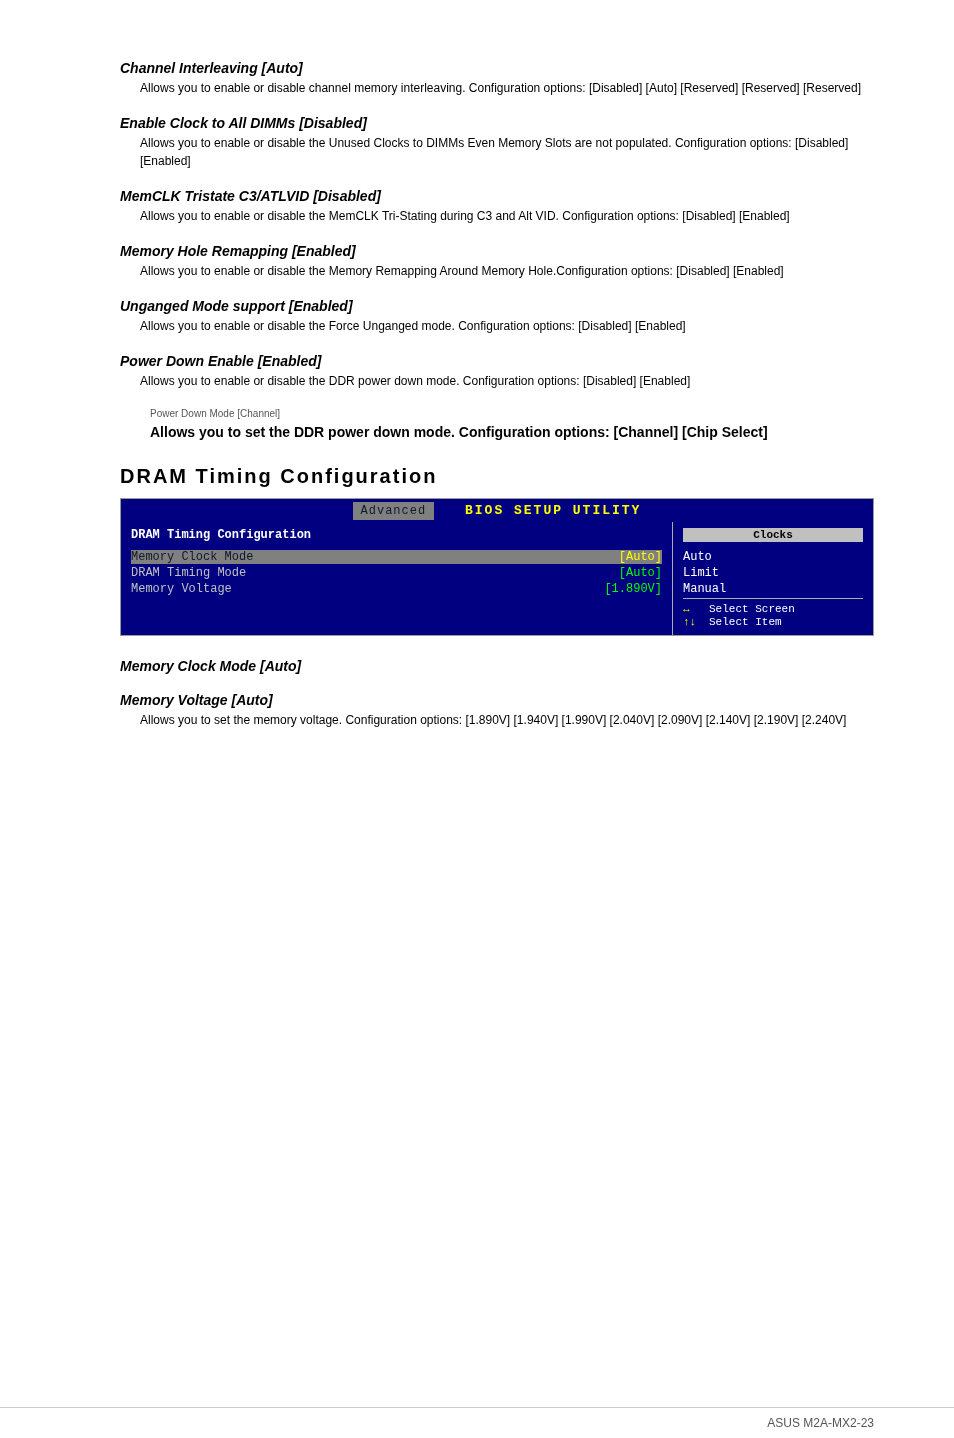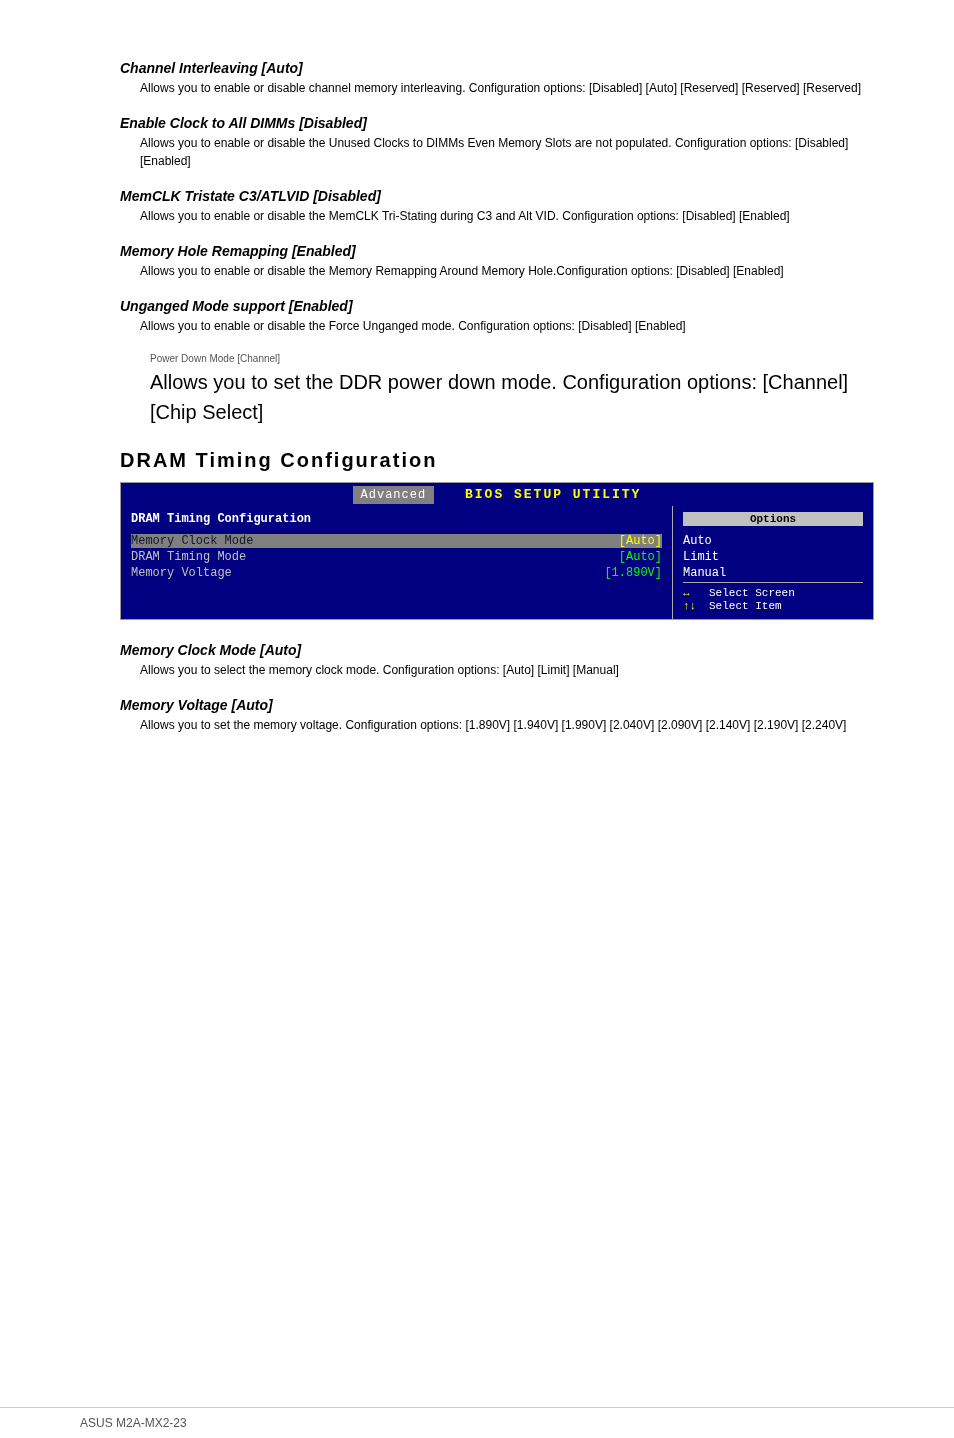--- a/index.html
+++ b/index.html
@@ -56,21 +56,21 @@
       background: #000080;
       text-align: center;
       padding: 4px 0;
       font-size: 13px;
       color: #fff;
       letter-spacing: 1px;
     }
 
     .bios-header span.advanced-tab {
       background: #808080;
-      color: #ffffff;
+      color: #0f172a;
       padding: 2px 8px;
       margin-right: 6px;
       font-size: 12px;
     }
 
     .bios-header span.title {
       color: #ffff00;
       font-size: 13px;
       font-weight: bold;
       letter-spacing: 2px;
@@ -177,39 +177,40 @@
     }
 
     .bottom-bar {
       position: absolute;
       bottom: 0;
       left: 0;
       right: 0;
       border-top: 1px solid #ccc;
       padding: 8px 80px;
       display: flex;
-      justify-content: flex-start;
+      justify-content: flex-end;
       font-size: 12px;
       color: #555;
     }
 
     .indented-block {
       margin-left: 30px;
       margin-bottom: 16px;
     }
 
     .indented-block .sub-title {
       font-size: 10px;
       color: #555;
       margin-bottom: 3px;
     }
 
     .indented-block .sub-body {
-      font-size: 20px;
+      font-size: 14px;
       line-height: 1.5;
+      font-weight: bold;
     }
   </style>
 </head>
 <body>
 
 <div class="page-content">
 
   <div id="top-sections">
       <div class="section-block">
         <div class="section-title">Channel Interleaving [Auto]</div>
@@ -223,20 +224,24 @@
         <div class="section-title">MemCLK Tristate C3/ATLVID [Disabled]</div>
         <div class="section-body">Allows you to enable or disable the MemCLK Tri-Stating during C3 and Alt VID. Configuration options: [Disabled] [Enabled]</div>
       </div>
       <div class="section-block">
         <div class="section-title">Memory Hole Remapping [Enabled]</div>
         <div class="section-body">Allows you to enable or disable the Memory Remapping Around Memory Hole.Configuration options: [Disabled] [Enabled]</div>
       </div>
       <div class="section-block">
         <div class="section-title">Unganged Mode support [Enabled]</div>
         <div class="section-body">Allows you to enable or disable the Force Unganged mode. Configuration options: [Disabled] [Enabled]</div>
+      </div>
+      <div class="section-block">
+        <div class="section-title">Power Down Enable [Enabled]</div>
+        <div class="section-body">Allows you to enable or disable the DDR power down mode. Configuration options: [Disabled] [Enabled]</div>
       </div>
     </div>
 
   <div class="indented-block">
     <div class="sub-title">Power Down Mode [Channel]</div>
     <div class="sub-body">Allows you to set the DDR power down mode. Configuration options: [Channel] [Chip Select]</div>
   </div>
 
   <div class="dram-heading">DRAM Timing Configuration</div>
 
@@ -257,21 +262,21 @@
               <span class="bios-item-label">DRAM Timing Mode</span>
               <span class="bios-item-value">[Auto]</span>
             </div>
             <div class="bios-item">
               <span class="bios-item-label">Memory Voltage</span>
               <span class="bios-item-value">[1.890V]</span>
             </div>
           </div>
       </div>
       <div class="bios-right">
-        <div class="bios-options-title">Options</div>
+        <div class="bios-options-title">Clocks</div>
         <div class="bios-options-list" id="bios-options-list">
             <div class="bios-option-item">Auto</div>
             <div class="bios-option-item">Limit</div>
             <div class="bios-option-item">Manual</div>
           </div>
         <div class="bios-help" id="bios-help">
             <div class="bios-help-row">
               <span class="bios-help-key">↔</span>
               <span class="bios-help-desc">Select Screen</span>
             </div>
@@ -280,21 +285,20 @@
               <span class="bios-help-desc">Select Item</span>
             </div>
           </div>
       </div>
     </div>
   </div>
 
   <div id="bottom-sections">
       <div class="section-block">
         <div class="section-title">Memory Clock Mode [Auto]</div>
-        <div class="section-body">Allows you to select the memory clock mode. Configuration options: [Auto] [Limit] [Manual]</div>
       </div>
       <div class="section-block">
         <div class="section-title">Memory Voltage [Auto]</div>
         <div class="section-body">Allows you to set the memory voltage. Configuration options: [1.890V] [1.940V] [1.990V] [2.040V] [2.090V] [2.140V] [2.190V] [2.240V]</div>
       </div>
     </div>
 
 </div>
 
 <div class="bottom-bar">

